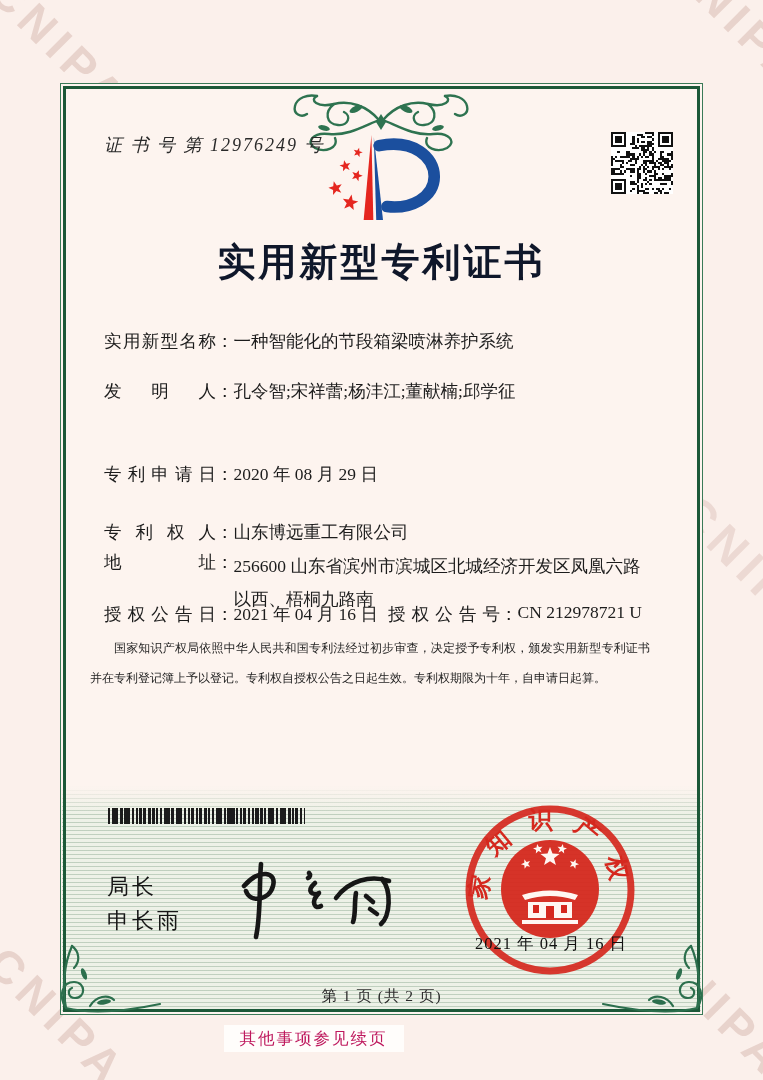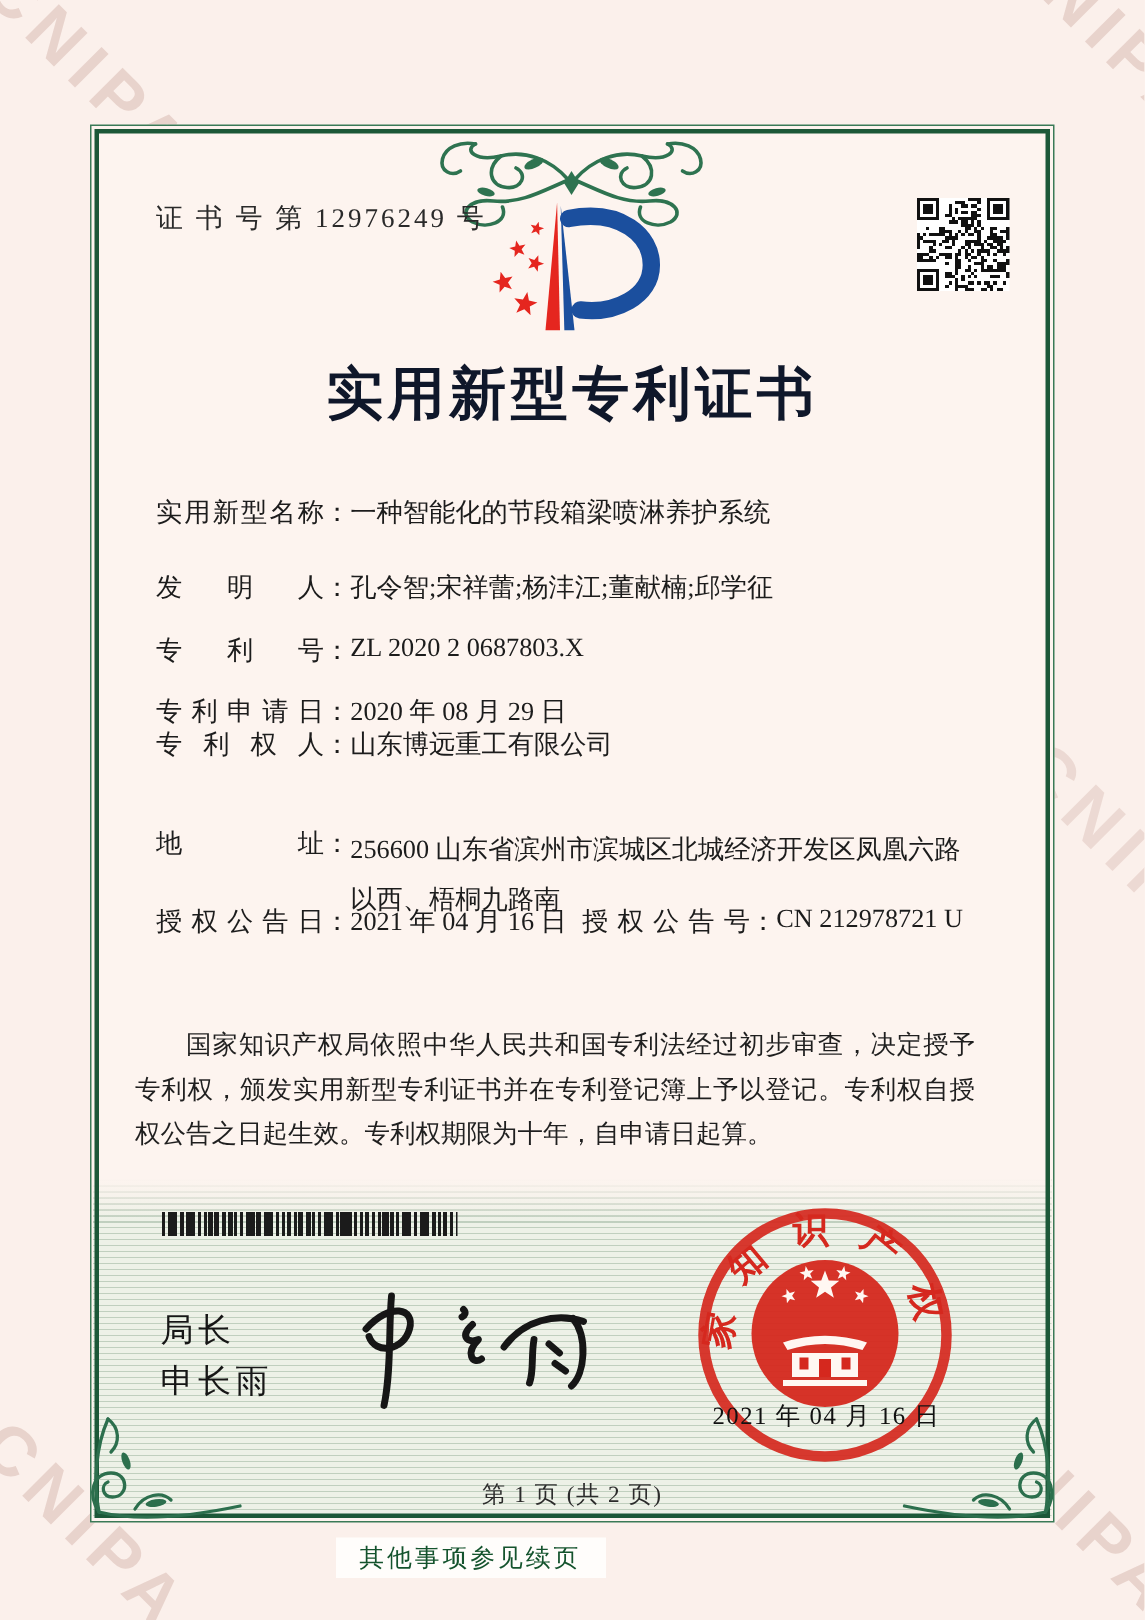--- a/index.html
+++ b/index.html
@@ -19,57 +19,57 @@
   .frame-border-inner{position:absolute;inset:2px;border:3px solid #1c5838;}
 
   
   .guilloche{position:absolute;left:62px;top:786px;width:639px;height:226px;background-color:#edf1e7;
       background-image:repeating-linear-gradient(180deg,rgba(118,152,124,0.38) 0 1px,rgba(255,255,255,0) 1px 4px);}
   .guilloche::before{content:"";position:absolute;left:0;right:0;top:0;height:28px;
       background:linear-gradient(180deg,#fdf4ef,rgba(253,244,239,0));}
 
   .orn{position:absolute;pointer-events:none;}
 
-  .cert-no{position:absolute;left:104px;top:133px;font-size:18px;color:#2a2a2a;letter-spacing:2px;}
+  .cert-no{position:absolute;left:104px;top:133px;font-size:18px;color:#2a2a2a;letter-spacing:2px;font-style:italic;}
 
   .logo{position:absolute;left:296px;top:130px;width:145px;height:99px;}
   .qr{position:absolute;left:611px;top:132px;width:62px;height:62px;}
 
   .title{position:absolute;left:60px;top:237px;width:643px;text-align:center;
       font-size:38px;font-weight:bold;letter-spacing:3px;color:#0f172a;}
 
   .frow{position:absolute;left:104px;font-size:17.5px;color:#1c1c1c;white-space:nowrap;}
   .flabel{display:inline-block;width:112px;text-align:justify;text-align-last:justify;vertical-align:top;}
   .fval{display:inline-block;vertical-align:top;}
   .fval.wrap{white-space:normal;width:424px;line-height:33px;}
   .fcol2{position:absolute;left:284px;top:0;white-space:nowrap;}
   .frow.two{width:560px;}
 
-  .body-text{position:absolute;left:90px;top:634px;width:560px;font-size:17px;line-height:29.5px;
-      color:#1f1f1f;text-align:justify;margin-top:48px;}
+  .body-text{position:absolute;left:90px;top:634px;width:560px;font-size:12px;line-height:29.5px;
+      color:#1f1f1f;text-align:justify;}
   .body-text p{margin:0;text-indent:2em;}
 
   .barcode{position:absolute;left:108px;top:808px;width:197px;height:16px;
       background:
         repeating-linear-gradient(90deg,#1b1b1b 0 2px,rgba(0,0,0,0) 2px 4px),
         repeating-linear-gradient(90deg,#1b1b1b 0 1px,rgba(0,0,0,0) 1px 7px),
         repeating-linear-gradient(90deg,rgba(0,0,0,0) 0 5px,#1b1b1b 5px 8px,rgba(0,0,0,0) 8px 13px);}
 
   .officer{position:absolute;left:107px;top:870px;font-size:22px;color:#161616;
       letter-spacing:3px;line-height:34px;}
   .signature{position:absolute;left:230px;top:856px;width:172px;height:86px;}
 
   .seal{position:absolute;left:461px;top:801px;width:178px;height:178px;}
   .seal-date{position:absolute;left:455px;top:933px;width:192px;text-align:center;
       font-size:16.5px;color:#111;letter-spacing:1px;z-index:6;}
 
   .page-info{position:absolute;left:60px;top:986px;width:643px;text-align:center;
       font-size:15.5px;color:#2b2b2b;letter-spacing:1px;z-index:5;}
 
-  .footer-note{position:absolute;left:0;top:1028px;width:627px;text-align:center;font-size:16.5px;color:#14532d;}
+  .footer-note{position:absolute;left:0;top:1028px;width:627px;text-align:center;font-size:16.5px;color:#be185d;}
   .footer-note span{background:#fffdfb;padding:4px 16px;letter-spacing:2px;}
 
   svg{display:block;}
 </style>
 </head>
 <body>
 
 <div class="page">
 
   <span class="wm" style="left:-28px;top:18px;font-size:46px;transform:rotate(45deg);">CNIPA</span>
@@ -427,27 +427,24 @@
   </svg>
 
   <div class="title">实用新型专利证书</div>
 
   <div class="frow" style="top:379px;">
     <span class="flabel">发明人</span>：<span class="fval">孔令智;宋祥蕾;杨沣江;董献楠;邱学征</span>
   </div>
   <div class="frow" style="top:329px;">
     <span class="flabel">实用新型名称</span>：<span class="fval">一种智能化的节段箱梁喷淋养护系统</span>
   </div>
-  <div class="frow" style="top:421px;">
-    <span class="flabel">专利号</span>：<span class="fval">ZL 2020 2 0687803.X</span>
-  </div>
   <div class="frow" style="top:462px;">
     <span class="flabel">专利申请日</span>：<span class="fval">2020 年 08 月 29 日</span>
   </div>
-  <div class="frow" style="top:484px;">
+  <div class="frow" style="top:520px;">
     <span class="flabel">专利权人</span>：<span class="fval">山东博远重工有限公司</span>
   </div>
   <div class="frow" style="top:550px;">
     <span class="flabel">地址</span>：<span class="fval wrap">256600 山东省滨州市滨城区北城经济开发区凤凰六路以西、梧桐九路南</span>
   </div>
   <div class="frow two" style="top:602px;">
     <span class="flabel">授权公告日</span>：<span class="fval">2021 年 04 月 16 日</span>
     <span class="fcol2"><span class="flabel">授权公告号</span>：<span class="fval">CN 212978721 U</span></span>
   </div>
 

